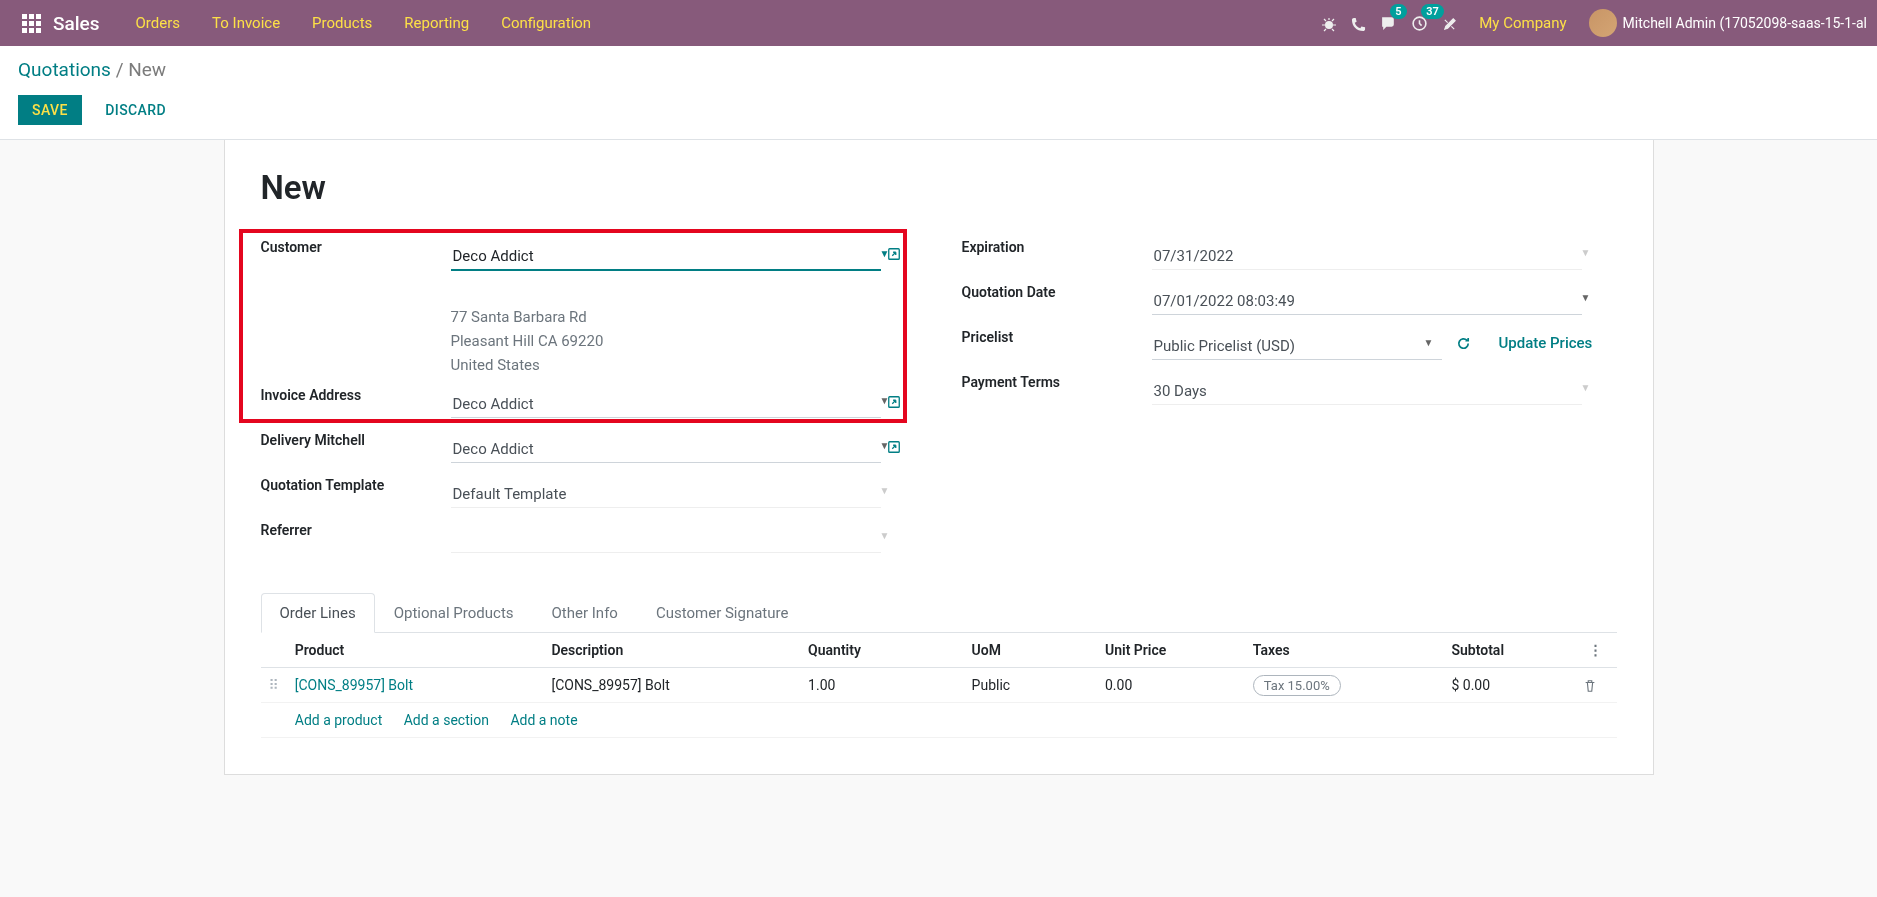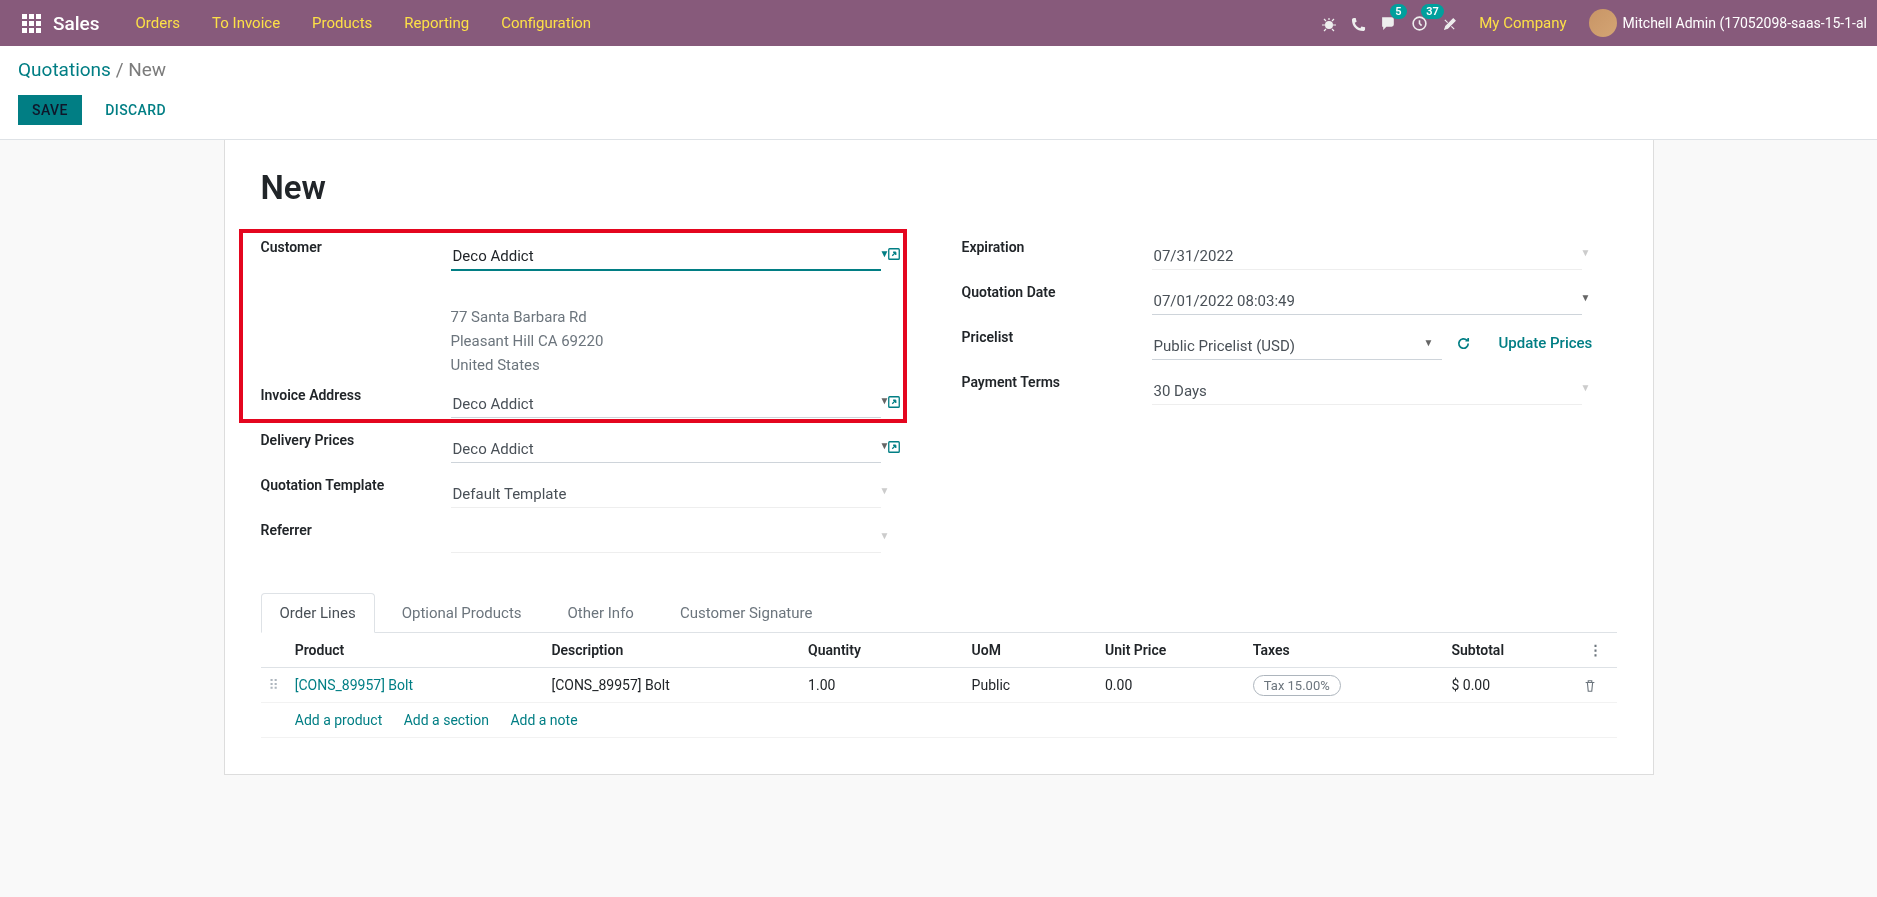--- a/index.html
+++ b/index.html
@@ -13,21 +13,21 @@
 .nav-link { color:#fde047; padding:0 16px; font-size:15px; cursor:pointer; }
 .nav-right { margin-left:auto; display:flex; align-items:center; gap:14px; }
 .nav-ico { color:#eee; font-size:15px; cursor:pointer; position:relative; }
 .badge { position:absolute; top:-10px; left:10px; background:#00a09d; color:#fff; border-radius:10px; font-size:11px; padding:1px 5px; font-weight:600; }
 .avatar { width:28px; height:28px; border-radius:50%; background:linear-gradient(135deg,#c89566,#d4a574); display:inline-block; vertical-align:middle; margin-right:6px; }
 
 
 .subbar { background:#fff; padding:12px 18px 14px; border-bottom:1px solid #dee2e6; }
 .breadcrumb { font-size:19px; color:#7c7c7c; margin-bottom:14px; }
 .breadcrumb a { color:#017e84; text-decoration:none; }
-.btn-primary { background:#017e84; color:#0f172a; border:none; padding:7px 14px; font-size:14px; font-weight:500; cursor:pointer; letter-spacing:.4px; }
+.btn-primary { background:#017e84; color:#fde047; border:none; padding:7px 14px; font-size:14px; font-weight:500; cursor:pointer; letter-spacing:.4px; }
 .btn-link { color:#017e84; border:none; background:none; padding:7px 14px; font-size:14px; font-weight:500; cursor:pointer; margin-left:6px; letter-spacing:.4px; }
 
 
 .sheet-wrap { padding:0 80px; }
 .sheet { background:#fff; border:1px solid #ddd; border-top:none; padding:28px 36px 36px; max-width:1430px; margin:0 auto; }
 .sheet h1 { font-size:33px; font-weight:600; margin-bottom:28px; color:#212529; }
 
 .form-cols { display:flex; gap:46px; }
 .col { flex:1; }
 .field-row { display:flex; align-items:flex-start; margin-bottom:10px; min-height:28px; }
@@ -43,21 +43,21 @@
 .address-lines { margin-left:0; color:#6c757d; font-size:15px; line-height:1.6; padding-bottom:6px; }
 
 .right-label { width:190px; font-weight:600; font-size:14px; color:#212529; padding-top:4px; flex-shrink:0; }
 .upd-link { color:#017e84; font-weight:500; margin-left:24px; font-size:15px; cursor:pointer; white-space:nowrap; }
 .refresh-ico { color:#017e84; margin-right:4px; }
 
 
 .hl-box { position:absolute; border:4px solid #e4061f; pointer-events:none; }
 
 
-.tabs { display:flex; border-bottom:1px solid #dee2e6; margin-top:30px;gap:8px; }
+.tabs { display:flex; border-bottom:1px solid #dee2e6; margin-top:30px; }
 .tab { padding:10px 18px; color:#6c757d; border:1px solid transparent; border-bottom:none; cursor:pointer; font-size:15px; border-radius:4px 4px 0 0; margin-bottom:-1px; }
 .tab.active { color:#495057; border-color:#dee2e6; border-bottom:1px solid #fff; background:#fff; }
 
 
 table.lines { width:100%; border-collapse:collapse; font-size:14px; }
 table.lines th { text-align:left; padding:9px 8px; font-weight:600; border-bottom:1px solid #dee2e6; color:#212529; }
 table.lines th.r, table.lines td.r { text-align:left; }
 table.lines td { padding:9px 8px; border-bottom:1px solid #f2f2f2; vertical-align:middle; }
 .handle { color:#adb5bd; cursor:grab; width:18px; }
 .prodlink { color:#017e84; }
@@ -174,21 +174,21 @@
             <span class="caret">▼</span>
             <span class="ext-link">
               <svg width="14" height="14" viewBox="0 0 16 16" fill="none" stroke="#017e84" stroke-width="1.5">
                   <rect x="2" y="2" width="12" height="12" rx="1"></rect>
                   <path d="M6 10l4-4M10 6v3M10 6H7"></path>
                 </svg>
             </span>
           </div>
         </div>
         <div class="field-row">
-          <div class="label">Delivery Prices</div>
+          <div class="label">Delivery Mitchell</div>
           <div class="input-wrap">
             <input class="m2o" value="Deco Addict" style="">
             <span class="caret">▼</span>
             <span class="ext-link">
               <svg width="14" height="14" viewBox="0 0 16 16" fill="none" stroke="#017e84" stroke-width="1.5">
                   <rect x="2" y="2" width="12" height="12" rx="1"></rect>
                   <path d="M6 10l4-4M10 6v3M10 6H7"></path>
                 </svg>
             </span>
           </div>

